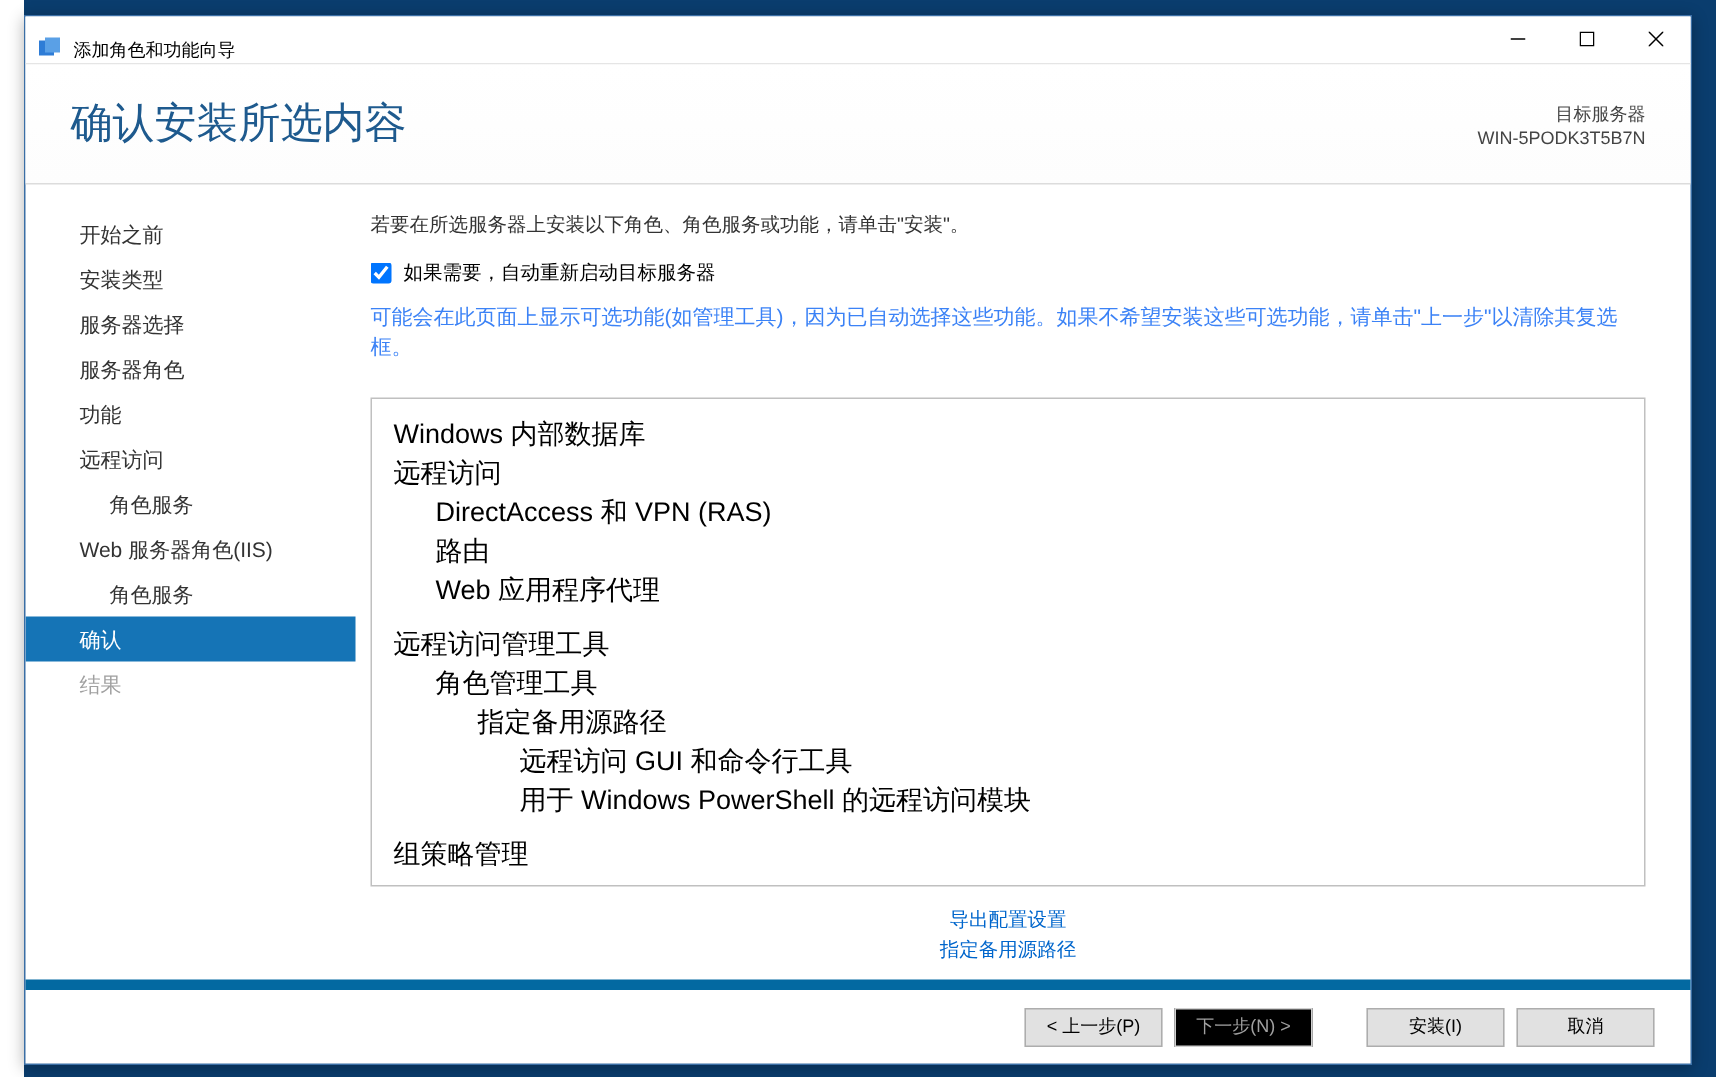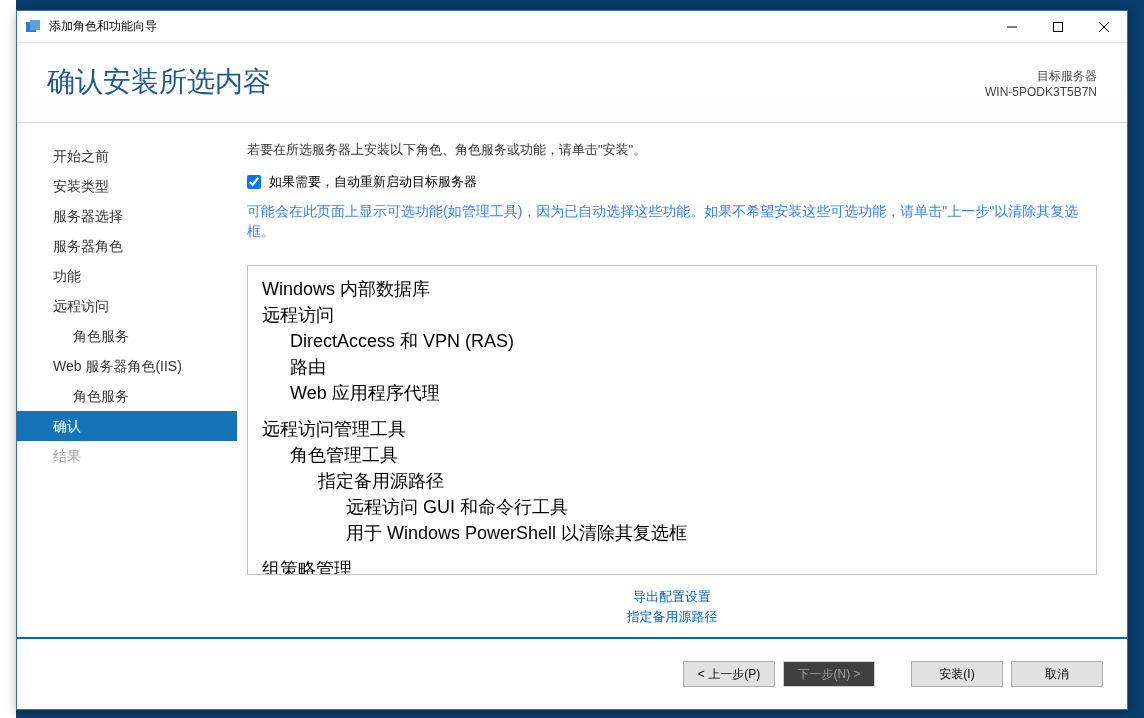--- a/index.html
+++ b/index.html
@@ -3,21 +3,21 @@
 <meta charset="utf-8">
 <style>
   * { box-sizing: border-box; margin: 0; padding: 0; }
   html, body { width: 1144px; height: 718px; overflow: hidden; font-family: "Microsoft YaHei", "Segoe UI", sans-serif; background: #0a3d6e; }
   .window {
     position: absolute; left: 16px; top: 10px; width: 1112px; height: 700px;
     background: #ffffff; border: 1px solid #3a6ea5; box-shadow: 0 2px 10px rgba(0,0,0,0.3);
     display: flex; flex-direction: column;
   }
   .titlebar {
-    height: 32px; display: flex; align-items: center; background: #fff; border-bottom: 1px solid #e5e5e5;
+    height: 32px; display: flex; align-items: flex-end; background: #fff; border-bottom: 1px solid #e5e5e5;
   }
   .titlebar .icon { width: 20px; height: 20px; margin: 0 6px; display:flex; align-items:center; justify-content:center;}
   .titlebar .title { font-size: 12px; color: #000; flex: 0 0 auto; }
   .titlebar .spacer { flex: 1; }
   .winbtn { width: 46px; height: 32px; display:flex; align-items:center; justify-content:center; font-size: 10px; color:#000; }
   .header-area {
     display:flex; align-items:flex-start; padding: 20px 30px 10px 30px;
     border-bottom: 1px solid #dcdcdc; position:relative; height: 80px;
     background: linear-gradient(#ffffff,#fdfdfd);
   }
@@ -46,28 +46,28 @@
     flex:1; border:1px solid #c0c0c0; padding: 10px 6px 10px 14px; font-size: 18px; line-height: 26px;
     overflow-y: scroll; position:relative; background:#fff; min-height: 260px;
   }
   .lvl0 { padding-left: 0; }
   .lvl1 { padding-left: 28px; }
   .lvl2 { padding-left: 56px; }
   .lvl3 { padding-left: 84px; }
   .links { margin-top: 12px; }
   .links a { display:block; font-size: 13px; color: #0066cc; text-decoration:none; line-height:20px;text-align:center;}
   .footer {
-    height: 72px; border-top: 2px solid #0369a1; display:flex; align-items:center; justify-content:flex-end;
+    height: 56px; border-top: 7px solid #0369a1; display:flex; align-items:center; justify-content:flex-end;
     padding: 0 24px; gap: 8px;
   }
   .btn {
     min-width: 92px; height: 26px; padding: 0 10px; font-size: 12px; background:#e1e1e1;
     border:1px solid #adadad; display:flex; align-items:center; justify-content:center; cursor:default;
   }
-  .btn.disabled { color:#a0a0a0; border-color:#d0d0d0; background:#404040;}
+  .btn.disabled { color:#a0a0a0; border-color:#d0d0d0; background:#000000;}
   
   .left-peek { position:absolute; left:0; top:0; width:16px; height:718px; background:#fff;}
   
   .listbox::-webkit-scrollbar { width: 17px; }
   .listbox::-webkit-scrollbar-track { background:#f0f0f0; }
   .listbox::-webkit-scrollbar-thumb { background:#c2c2c2; }
 </style>
 </head>
 <body>
 
@@ -139,21 +139,21 @@
           <div class="lvl0">Windows 内部数据库</div>
           <div class="lvl0">远程访问</div>
           <div class="lvl1">DirectAccess 和 VPN (RAS)</div>
           <div class="lvl1">路由</div>
           <div class="lvl1">Web 应用程序代理</div>
           <div style="height: 10px;"></div>
           <div class="lvl0">远程访问管理工具</div>
           <div class="lvl1">角色管理工具</div>
           <div class="lvl2">指定备用源路径</div>
           <div class="lvl3">远程访问 GUI 和命令行工具</div>
-          <div class="lvl3">用于 Windows PowerShell 以清除其复选框</div>
+          <div class="lvl3">用于 Windows PowerShell 的远程访问模块</div>
           <div style="height: 10px;"></div>
           <div class="lvl0">组策略管理</div>
         </div>
 
       <div class="links">
         <a href="#">导出配置设置</a>
         <a href="#">指定备用源路径</a>
       </div>
     </div>
   </div>

